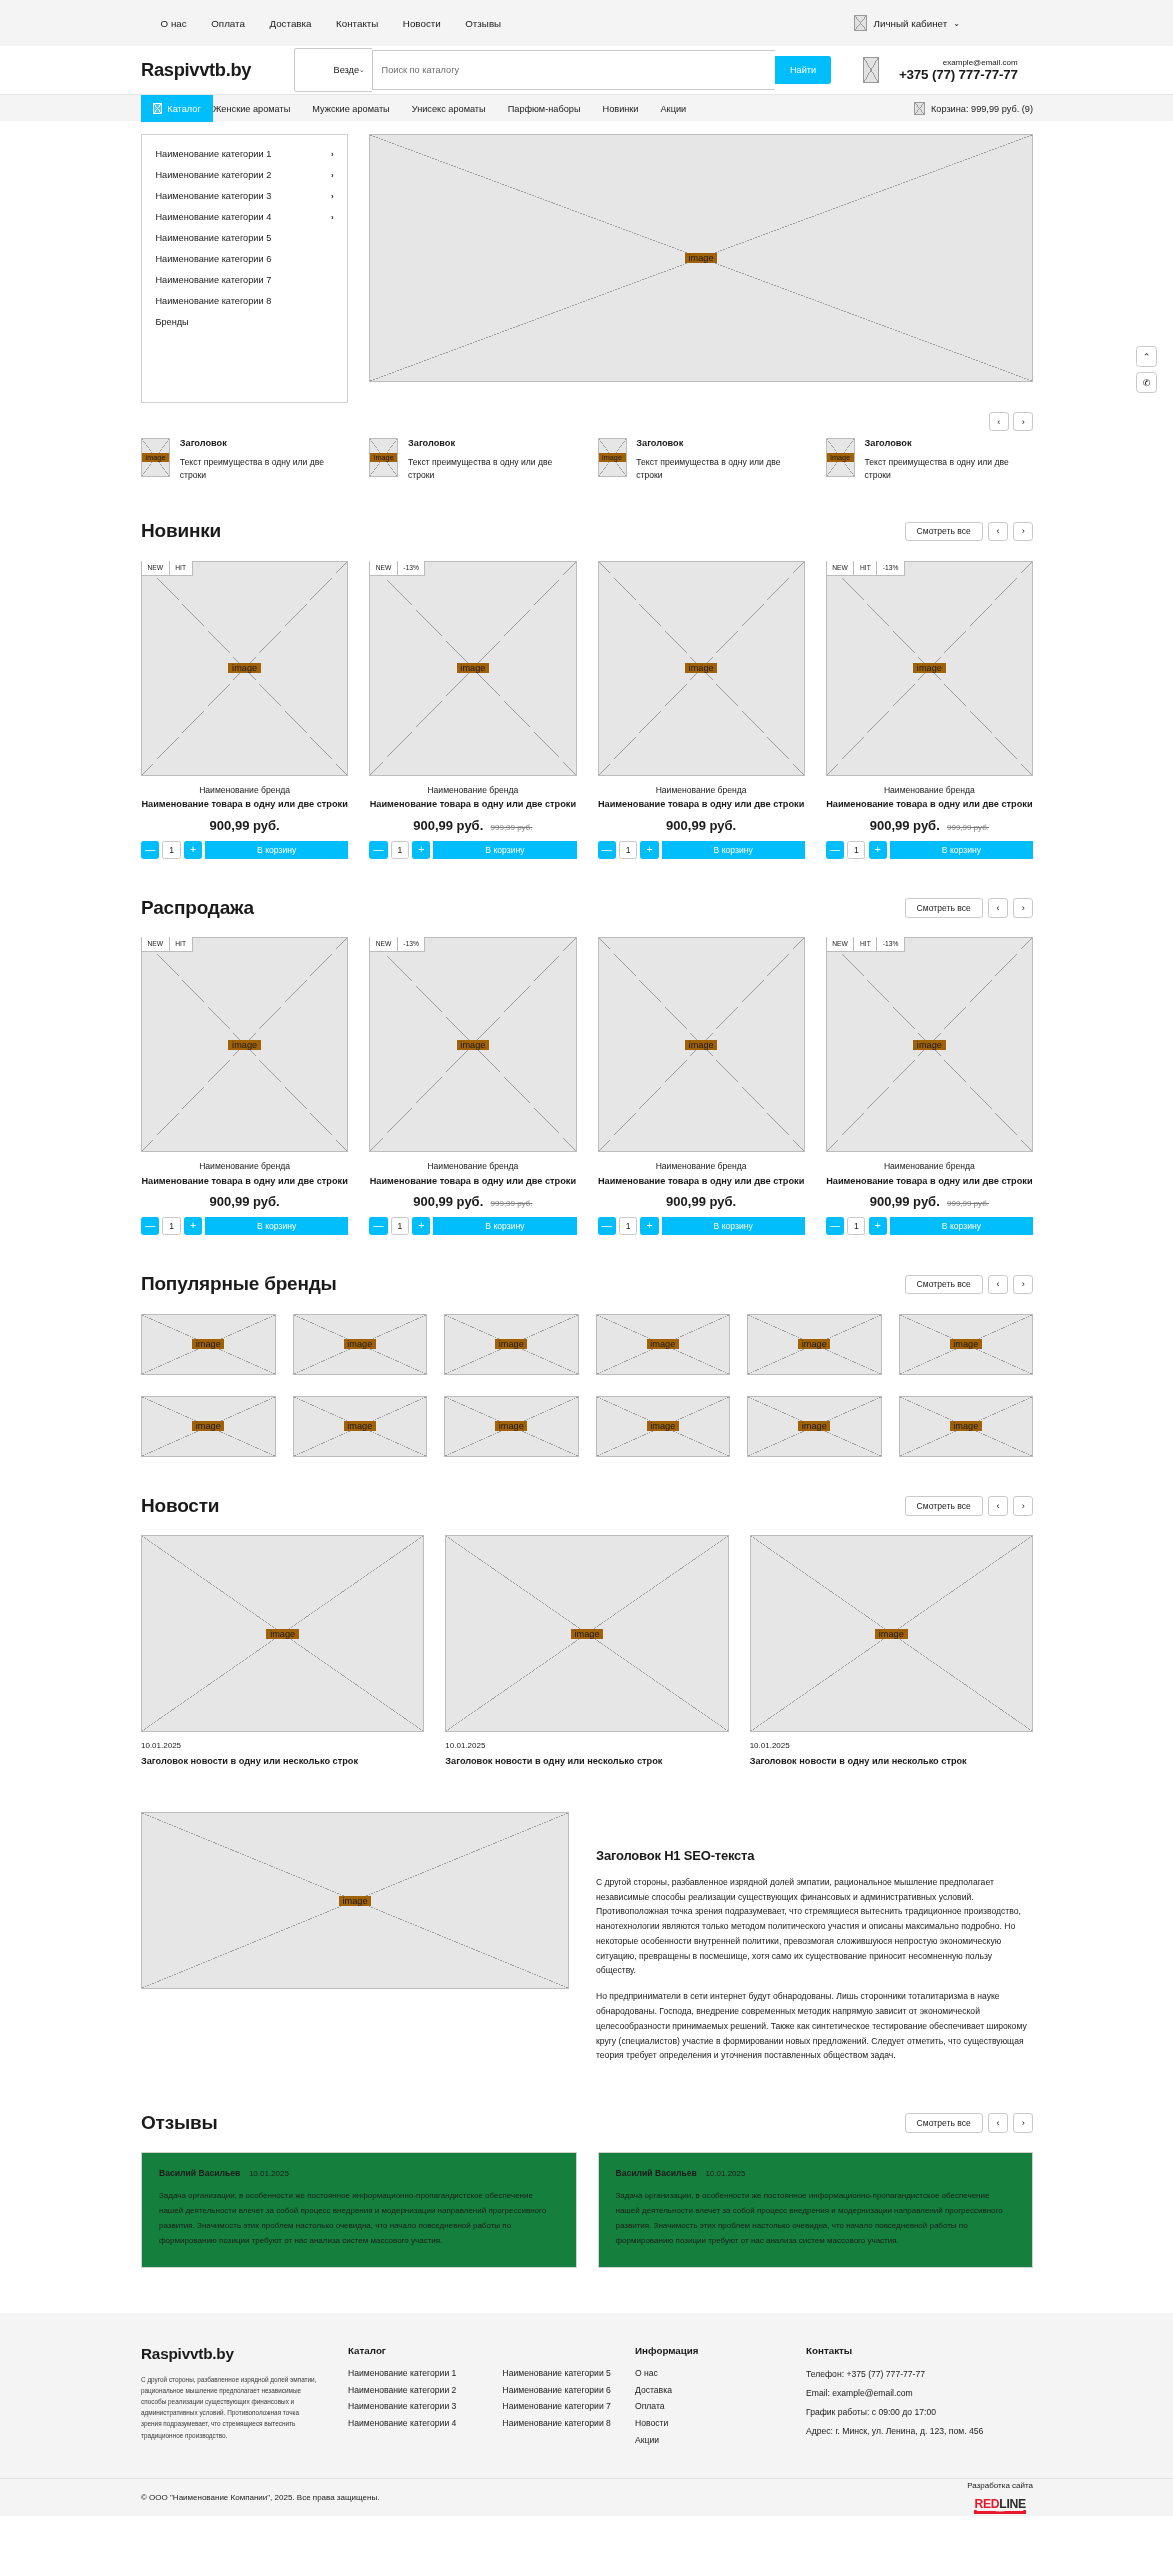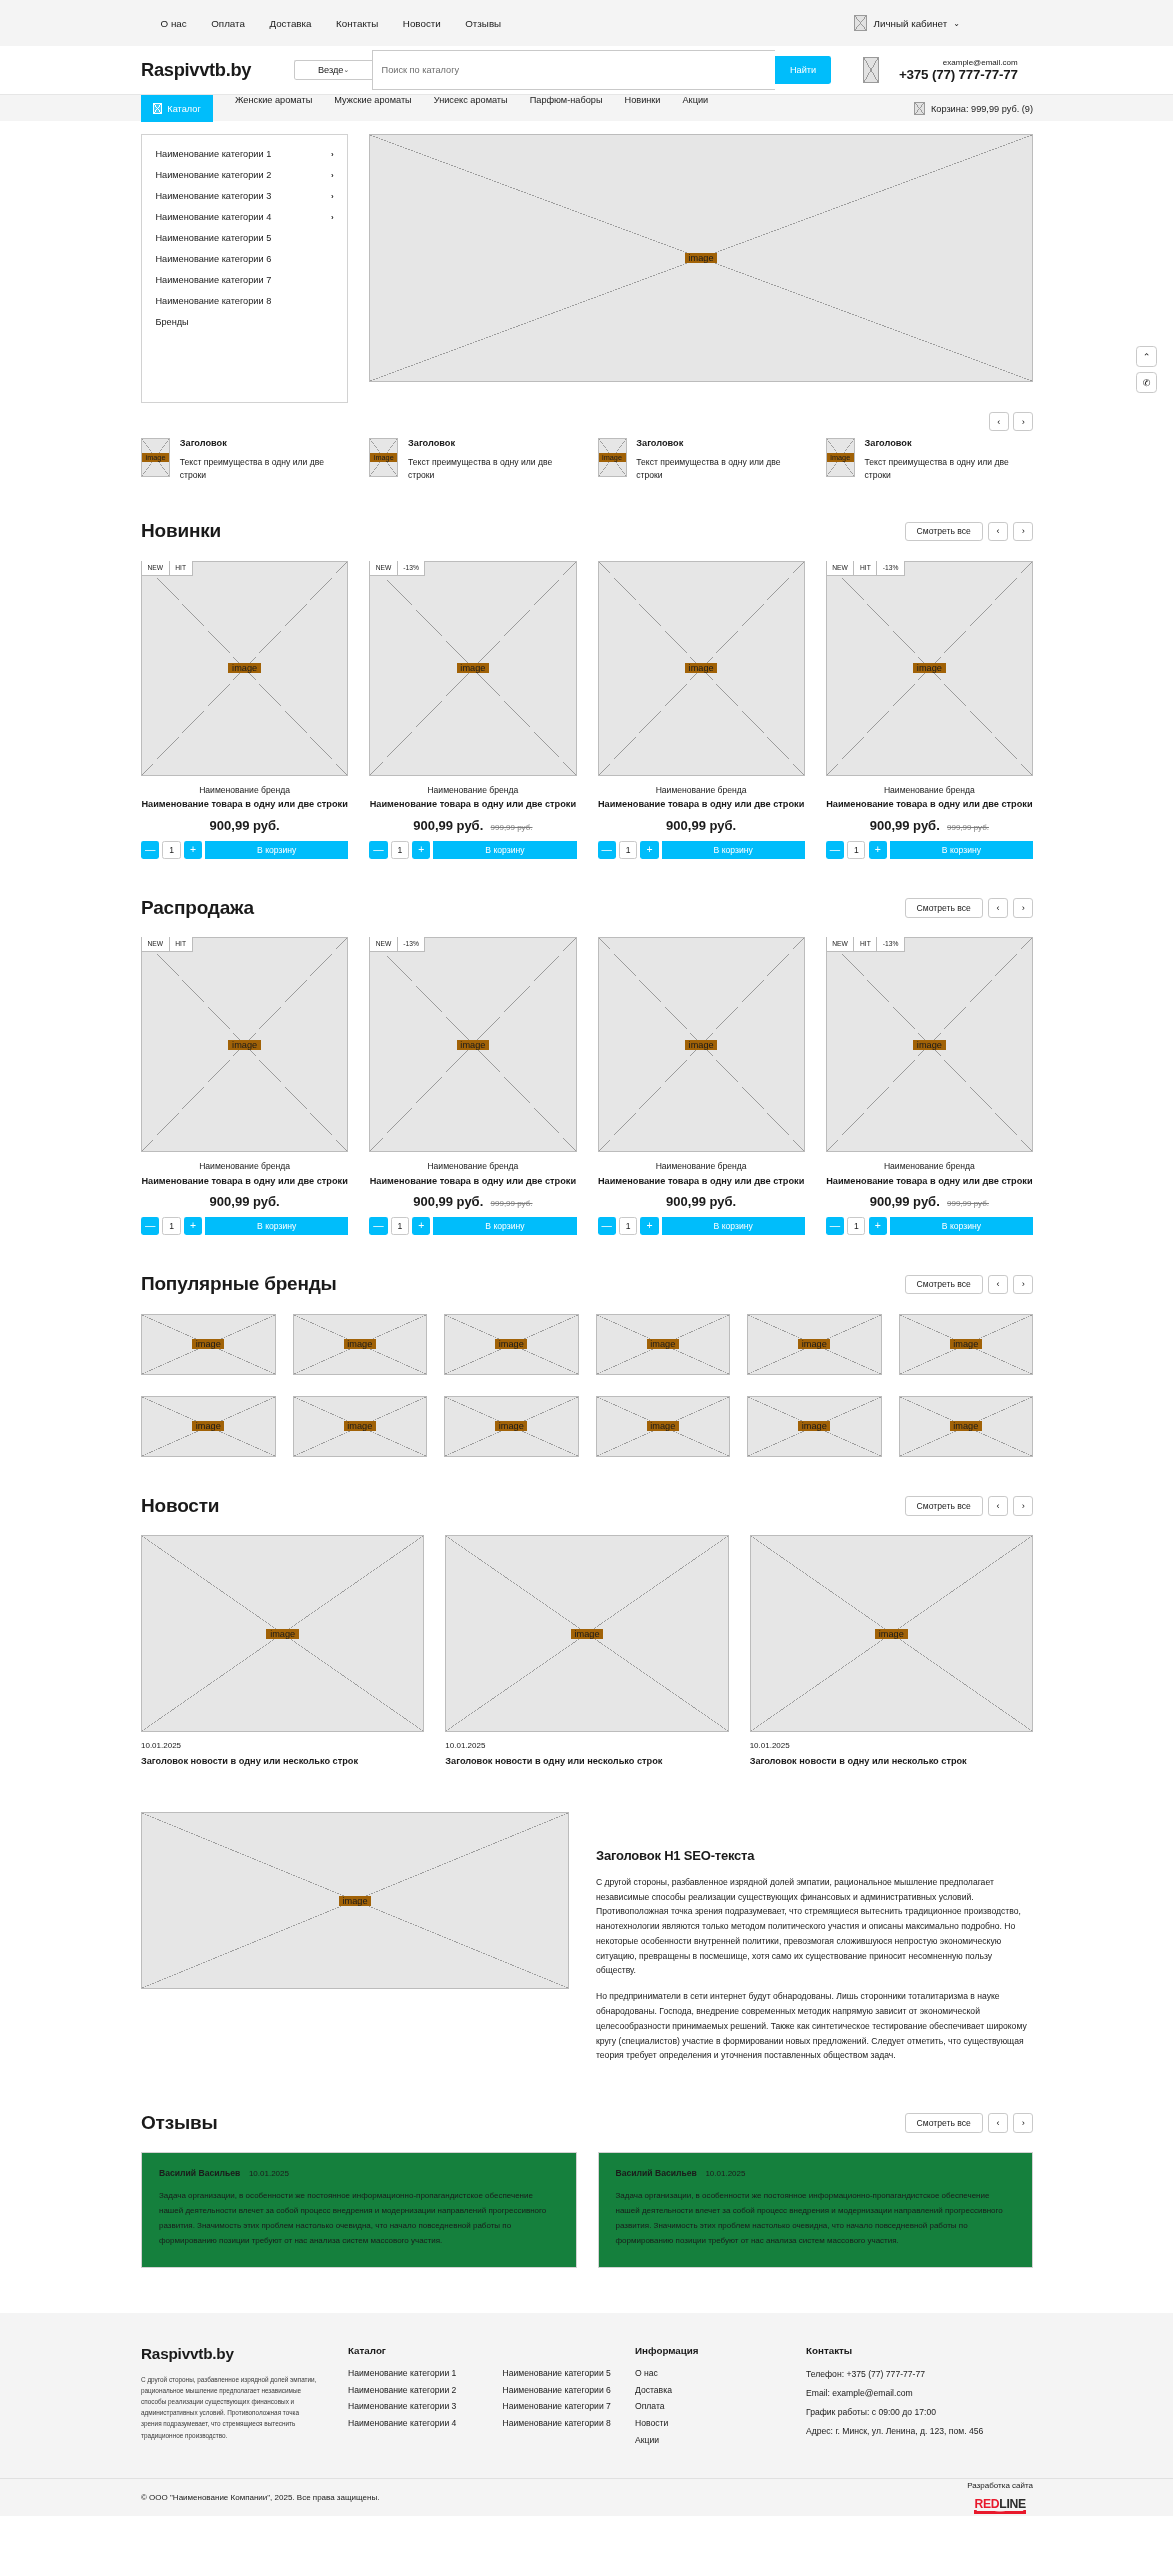--- a/index.html
+++ b/index.html
@@ -25,22 +25,22 @@
   .ph-ico:before{background:linear-gradient(to top right,transparent calc(50% - 0.4px),#9a9a9a calc(50% - 0.4px),#9a9a9a calc(50% + 0.4px),transparent calc(50% + 0.4px));}
   .ph-ico:after{background:linear-gradient(to bottom right,transparent calc(50% - 0.4px),#9a9a9a calc(50% - 0.4px),#9a9a9a calc(50% + 0.4px),transparent calc(50% + 0.4px));}
   .caret{font-size:8px;}
 
   
   .header{height:48px;display:flex;align-items:center;background:#fff;}
   .header .container{display:flex;align-items:center;}
   .logo{font-size:18.3px;font-weight:bold;letter-spacing:-0.3px;white-space:nowrap;width:153px;}
   .searchbar{display:flex;align-items:center;height:28px;flex:0 0 auto;}
   .sel{
-    width:78px;height:20px;border:0.6px solid #c9c9c9;border-right:none;
-    background:#fff;display:flex;align-items:center;justify-content:center;
+    width:78px;height:44px;border:0.6px solid #c9c9c9;border-right:none;
+    background:#fff;display:flex;align-items:center;justify-content:flex-end;
     padding:0 7.3px;font-size:9.2px;border-radius:2.4px 0 0 2.4px;cursor:pointer;
   }
   .sel .caret{font-size:6.7px;color:#444;}
   .sinput{
     width:403px;height:40px;border:0.6px solid #c9c9c9;border-right:none;padding:0 8.6px;
     font-size:9.2px;font-family:inherit;outline:none;color:#1a1a1a;
   }
   .sinput::placeholder{color:#6e6e6e;}
   .sbtn{
     width:56px;height:28px;background:#00bdfb;color:#fff;border:none;font-size:9.2px;
@@ -55,21 +55,21 @@
   
   .mainnav{background:#f4f4f4;height:27px;border-top:0.6px solid #e6e6e6;}
   .mainnav .container{display:flex;align-items:stretch;height:27px;}
   .catbtn{
     width:72px;background:#00bdfb;color:#fff;display:flex;align-items:center;
     justify-content:center;gap:4.9px;font-size:9.2px;cursor:pointer;
   }
   .catbtn .ph-ico{width:9.2px;height:11px;border-color:#fff;background:rgba(255,255,255,.25);}
   .catbtn .ph-ico:before{background:linear-gradient(to top right,transparent calc(50% - 0.4px),#fff calc(50% - 0.4px),#fff calc(50% + 0.4px),transparent calc(50% + 0.4px));}
   .catbtn .ph-ico:after{background:linear-gradient(to bottom right,transparent calc(50% - 0.4px),#fff calc(50% - 0.4px),#fff calc(50% + 0.4px),transparent calc(50% + 0.4px));}
-  .navlinks{display:flex;align-items:flex-start;gap:22px;padding-left:22px;}
+  .navlinks{display:flex;align-items:center;gap:22px;}
   .navlinks a{color:#1a1a1a;text-decoration:none;font-size:9.2px;white-space:nowrap;}
   .cart{margin-left:auto;display:flex;align-items:center;gap:5.5px;font-size:9.2px;cursor:pointer;}
   .cart .ph-ico{width:11px;height:12.2px;}
 
   
   .hero-row{display:flex;gap:21px;padding-top:13.4px;}
   .catmenu{
     width:207px;min-height:269px;border:0.6px solid #d2d2d2;background:#fff;
     padding:8.6px 0;flex:0 0 207px;
   }

